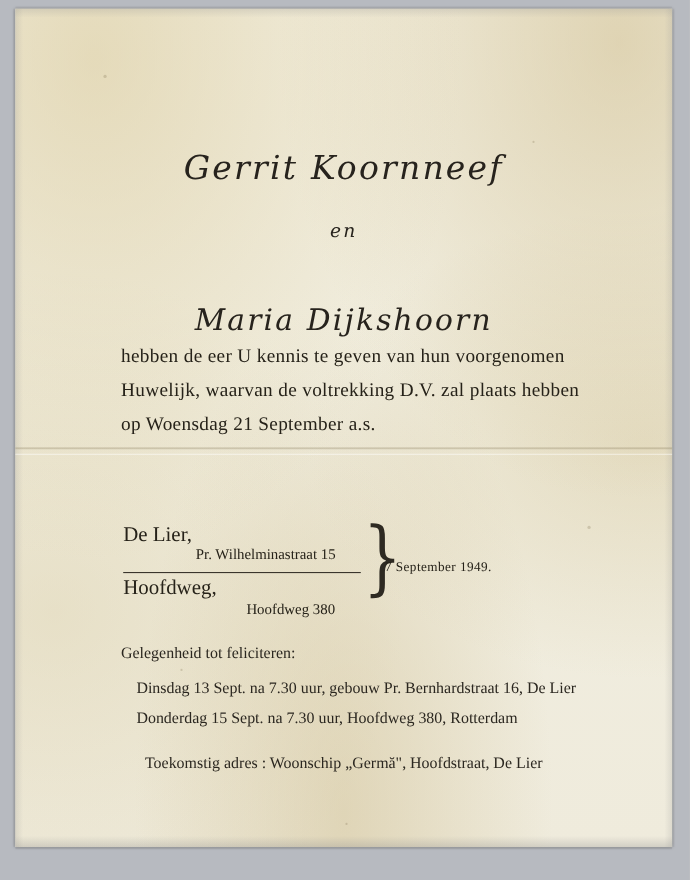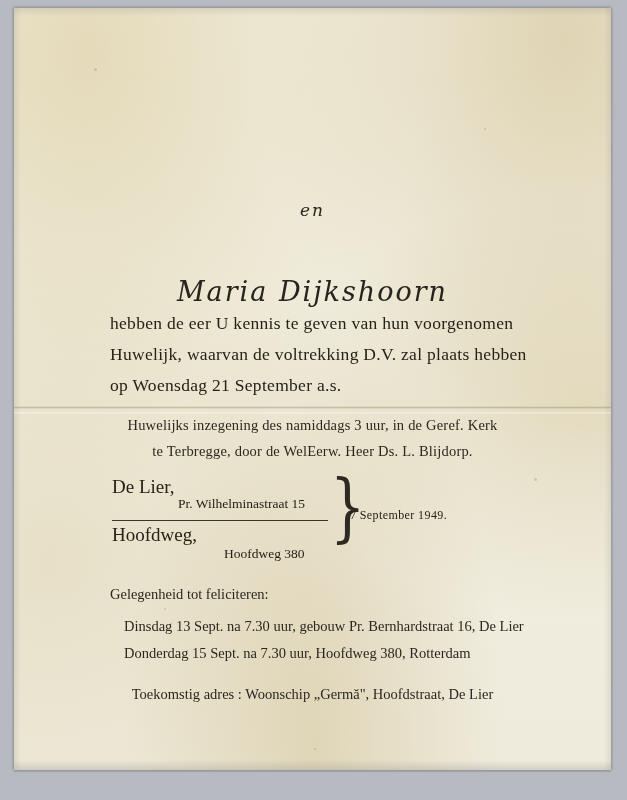--- a/index.html
+++ b/index.html
@@ -222,33 +222,30 @@
     <div class="fold2"></div>
 
     <div class="speck" style="left:80px;  top:60px;  width:3px; height:3px;"></div>
     <div class="speck" style="left:470px; top:120px; width:2px; height:2px;"></div>
     <div class="speck" style="left:150px; top:600px; width:2px; height:2px;"></div>
     <div class="speck" style="left:520px; top:470px; width:3px; height:3px;"></div>
     <div class="speck" style="left:300px; top:740px; width:2px; height:2px;"></div>
 
     <div class="content">
 
+      <div class="script name1">Gerrit Koornneef</div>
       <div class="script en">en</div>
       <div class="script name2">Maria Dijkshoorn</div>
 
       <div class="body-lines">
         <div class="ln">hebben de eer U kennis te geven van hun voorgenomen</div>
         <div class="ln">Huwelijk, waarvan de voltrekking D.V. zal plaats hebben</div>
         <div class="ln">op Woensdag 21 September a.s.</div>
       </div>
 
-      <div class="ceremony">
-        <div>Huwelijks inzegening des namiddags 3 uur, in de Geref. Kerk</div>
-        <div>te Terbregge, door de WelEerw. Heer Ds. L. Blijdorp.</div>
-      </div>
 
       <div class="addr">
         <div class="city1">De Lier,</div>
         <div class="street1">Pr. Wilhelminastraat 15</div>
         <div class="rule"></div>
         <div class="city2">Hoofdweg,</div>
         <div class="street2">Hoofdweg 380</div>
         <div class="brace">}</div>
         <div class="date">7 September 1949.</div>
       </div>

